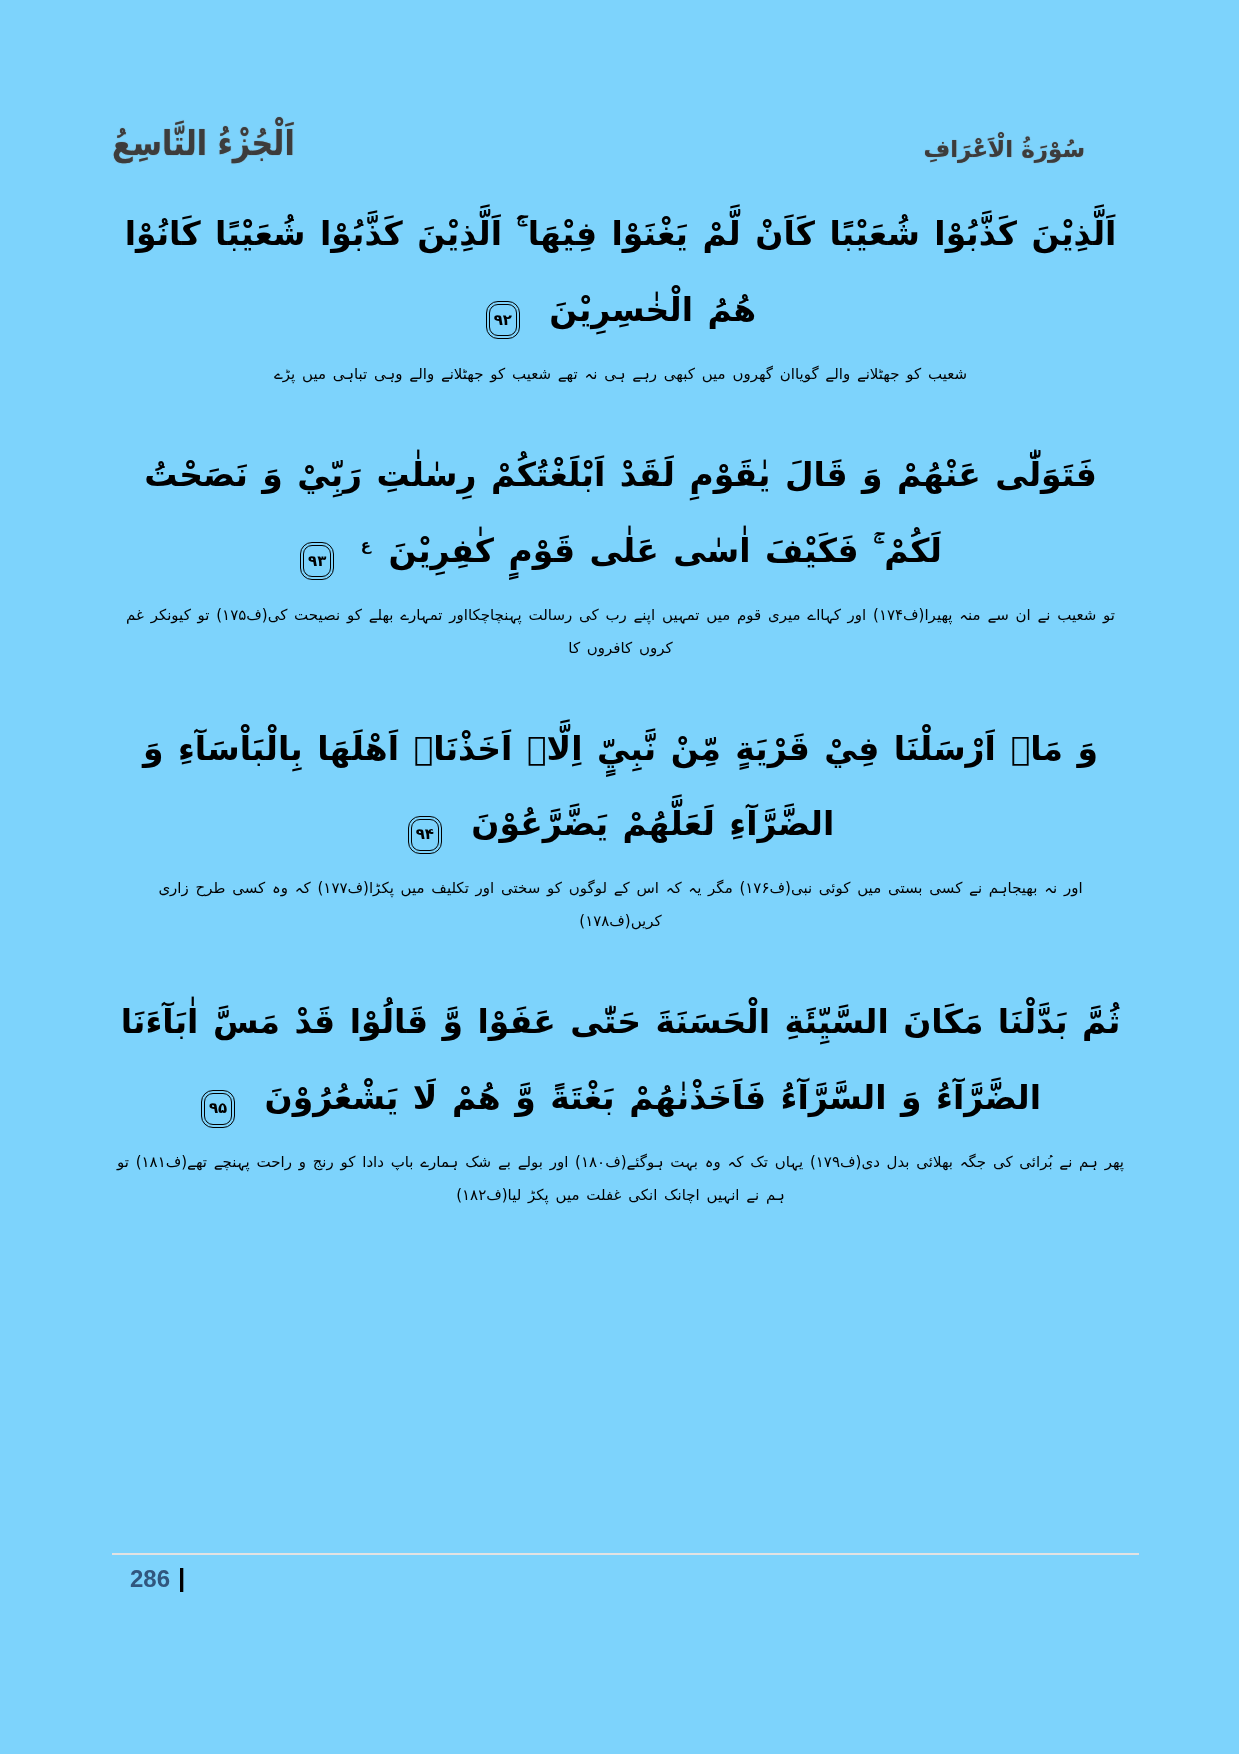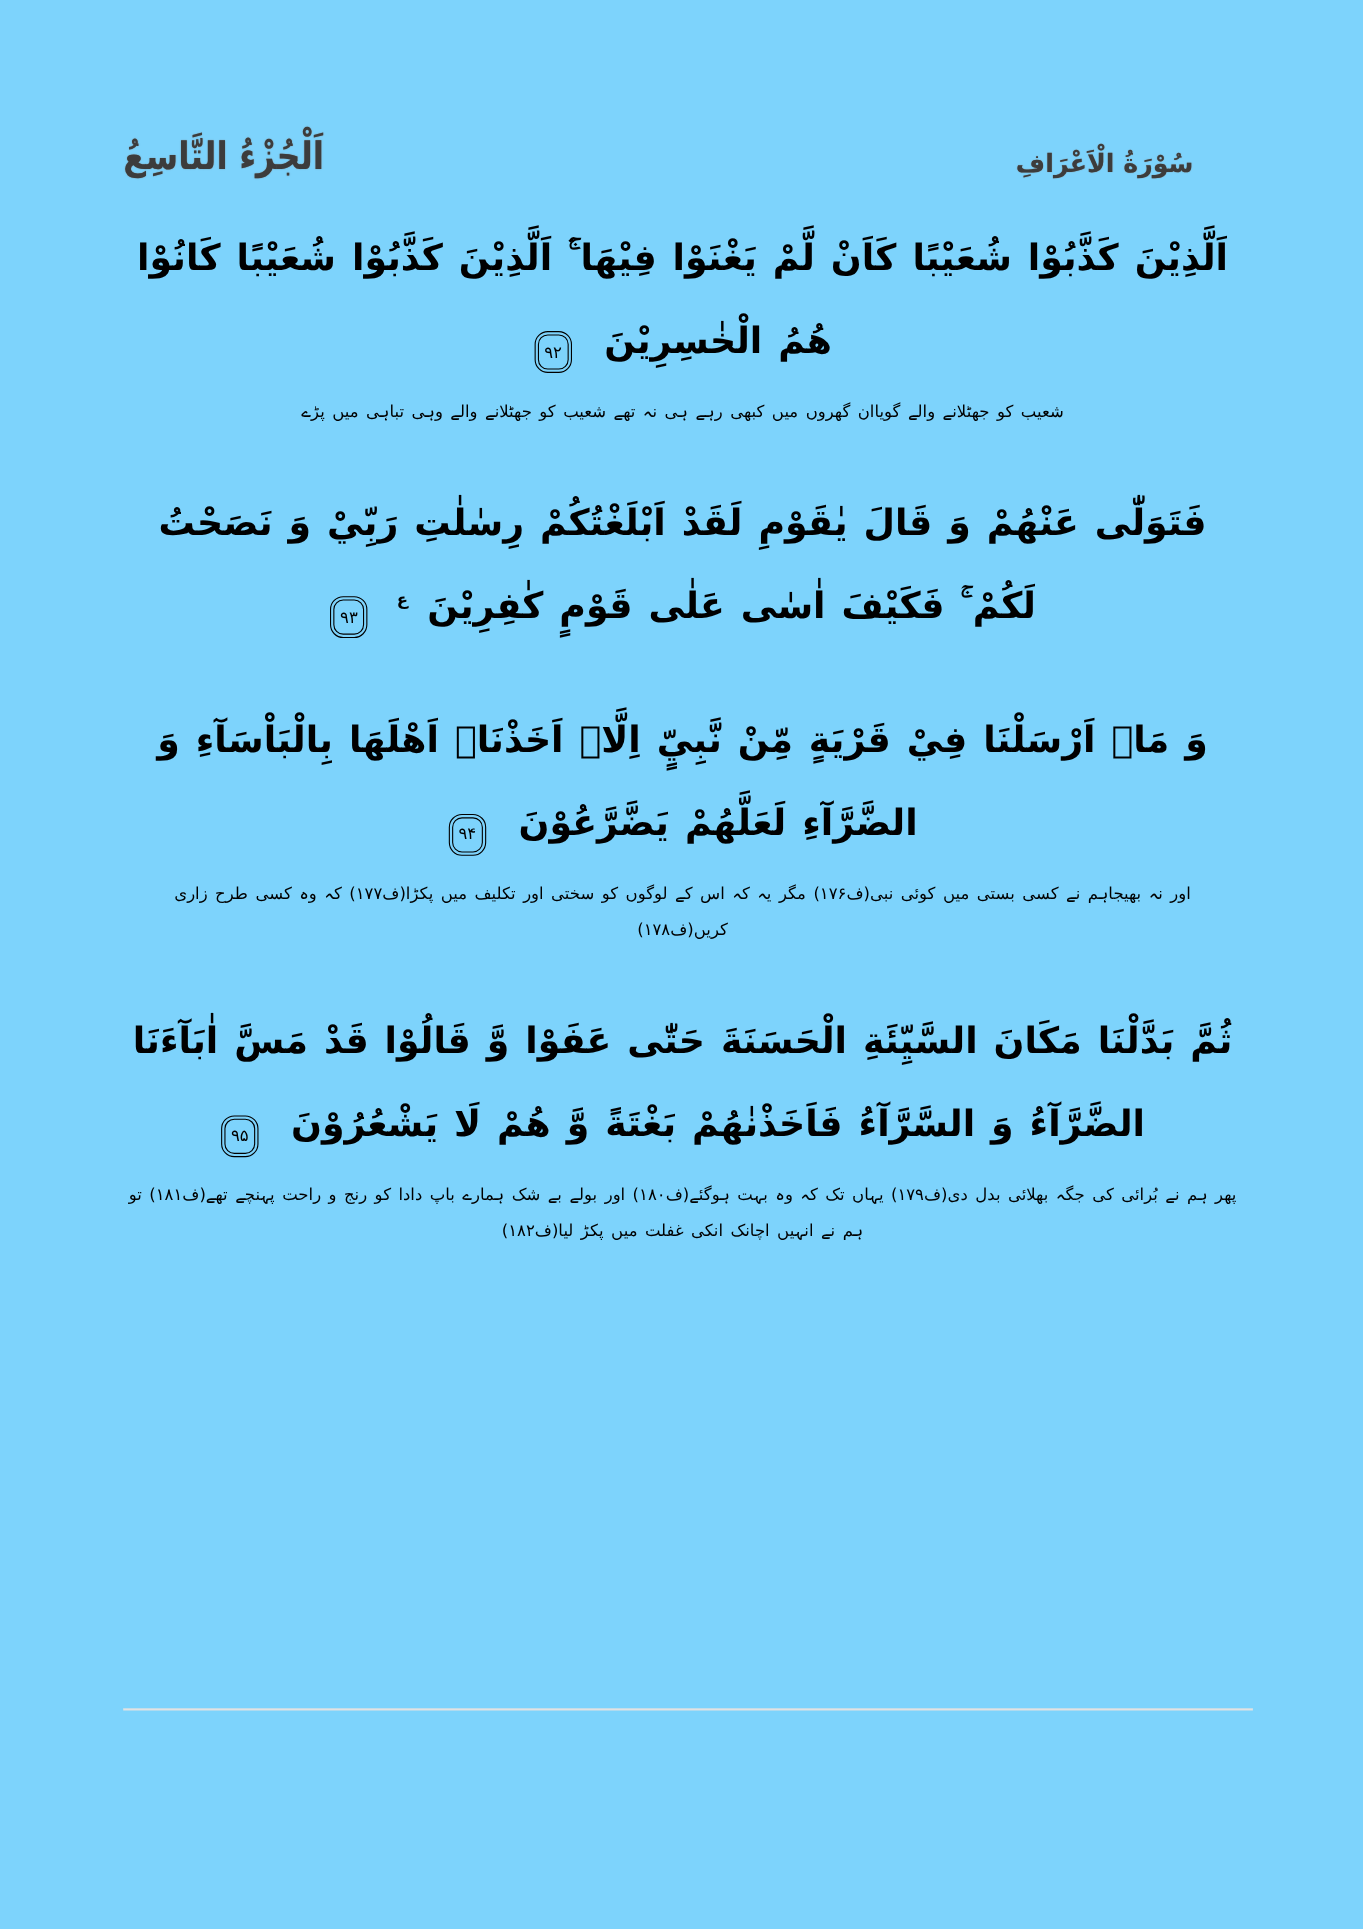--- a/index.html
+++ b/index.html
@@ -61,21 +61,21 @@
     display: inline-flex;
     align-items: center;
     justify-content: center;
     min-width: 28px; height: 32px;
     padding: 0 3px;
     border: 1.6px solid #000;
     border-radius: 9px;
     outline: 1.6px solid #000;
     outline-offset: 2.5px;
     font-size: 15px;
-    font-weight: normal;
+    font-weight: bold;
     line-height: 1;
     vertical-align: -4px;
     margin: 0 12px 0 4px;
   }
   .urdu {
     direction: rtl;
     font-size: 15px;
     line-height: 2.2;
     text-align: center;
     margin-top: 10px;
@@ -134,20 +134,21 @@
     </section>
 
     <section class="verse-block">
       <p class="arabic" dir="rtl">
         <span>فَتَوَلّٰى عَنْهُمْ وَ قَالَ يٰقَوْمِ لَقَدْ اَبْلَغْتُكُمْ رِسٰلٰتِ رَبِّيْ وَ نَصَحْتُ لَكُمْ ۚ فَكَيْفَ اٰسٰى عَلٰى قَوْمٍ كٰفِرِيْنَ</span>
         <span class="ruku-marker">ع</span>
         <span class="ayah-marker">
             <span>۹۳</span>
           </span>
       </p>
+      <p class="urdu" dir="rtl">تو شعیب نے ان سے منہ پھیرا(ف۱۷۴) اور کہااے میری قوم میں تمہیں اپنے رب کی رسالت پہنچاچکااور تمہارے بھلے کو نصیحت کی(ف۱۷۵) تو کیونکر غم کروں کافروں کا</p>
     </section>
 
     <section class="verse-block">
       <p class="arabic" dir="rtl">
         <span>وَ مَاۤ اَرْسَلْنَا فِيْ قَرْيَةٍ مِّنْ نَّبِيٍّ اِلَّاۤ اَخَذْنَاۤ اَهْلَهَا بِالْبَاْسَآءِ وَ الضَّرَّآءِ لَعَلَّهُمْ يَضَّرَّعُوْنَ</span>
         <span class="ruku-marker"></span>
         <span class="ayah-marker">
             <span>۹۴</span>
           </span>
       </p>
@@ -162,15 +163,18 @@
             <span>۹۵</span>
           </span>
       </p>
       <p class="urdu" dir="rtl">پھر ہم نے بُرائی کی جگہ بھلائی بدل دی(ف۱۷۹) یہاں تک کہ وہ بہت ہوگئے(ف۱۸۰) اور بولے بے شک ہمارے باپ دادا کو رنج و راحت پہنچے تھے(ف۱۸۱) تو ہم نے انہیں اچانک انکی غفلت میں پکڑ لیا(ف۱۸۲)</p>
     </section>
 
   </div>
 
   <div class="footer">
     <hr class="footer-rule">
+    <div class="page-number-row">
+      <span>286</span><span class="page-number-sep">|</span>
+    </div>
   </div>
 
 </div>
 
 </body></html>

